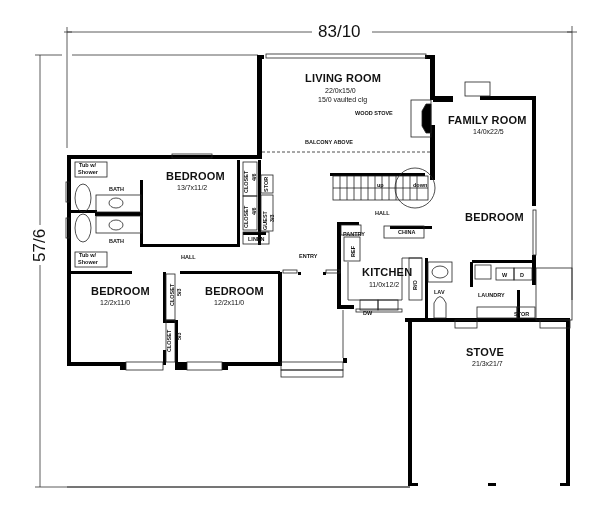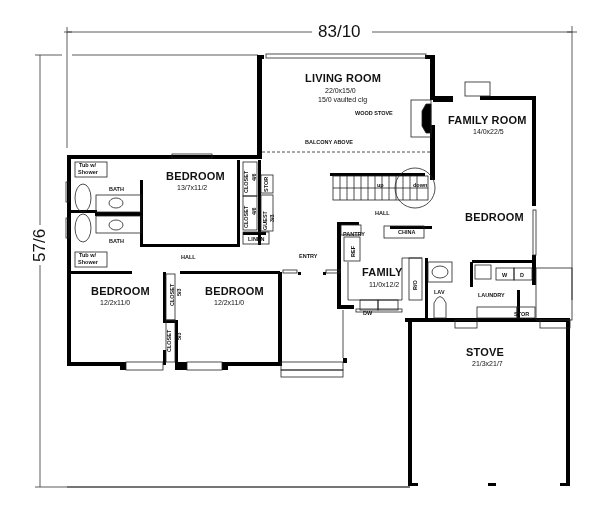--- a/index.html
+++ b/index.html
@@ -228,21 +228,21 @@
 <div class="lbl room" style="left:205px;top:285px;">BEDROOM</div>
 <div class="lbl dim" style="left:214px;top:299px;">12/2x11/0</div>
 <div class="lbl tiny vert" style="left:169px;top:306px;">CLOSET</div>
 <div class="lbl tiny vert" style="left:176px;top:296px;">5/3</div>
 <div class="lbl tiny vert" style="left:166px;top:352px;">CLOSET</div>
 <div class="lbl tiny vert" style="left:176px;top:340px;">5/3</div>
 
 <div class="lbl tiny" style="left:343px;top:231px;">PANTRY</div>
 <div class="lbl tiny vert" style="left:350px;top:257px;">REF</div>
 <div class="lbl tiny" style="left:398px;top:229px;">CHINA</div>
-<div class="lbl room" style="left:362px;top:266px;">FAMILY</div>
+<div class="lbl room" style="left:362px;top:266px;">KITCHEN</div>
 <div class="lbl dim" style="left:369px;top:281px;">11/0x12/2</div>
 <div class="lbl tiny" style="left:363px;top:310px;">DW</div>
 <div class="lbl tiny vert" style="left:412px;top:290px;">R/O</div>
 
 <div class="lbl tiny" style="left:434px;top:289px;">LAV</div>
 <div class="lbl tiny" style="left:478px;top:292px;">LAUNDRY</div>
 <div class="lbl tiny" style="left:502px;top:272px;">W</div>
 <div class="lbl tiny" style="left:520px;top:272px;">D</div>
 <div class="lbl tiny" style="left:514px;top:311px;">STOR</div>
 

